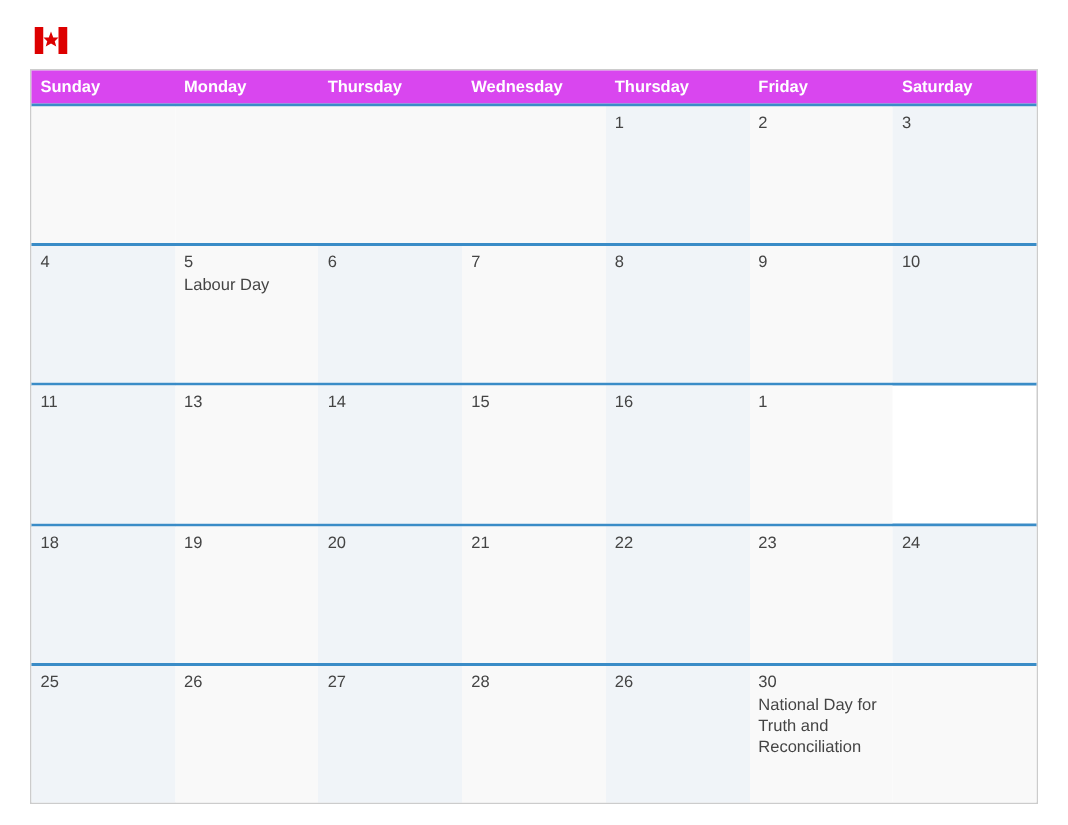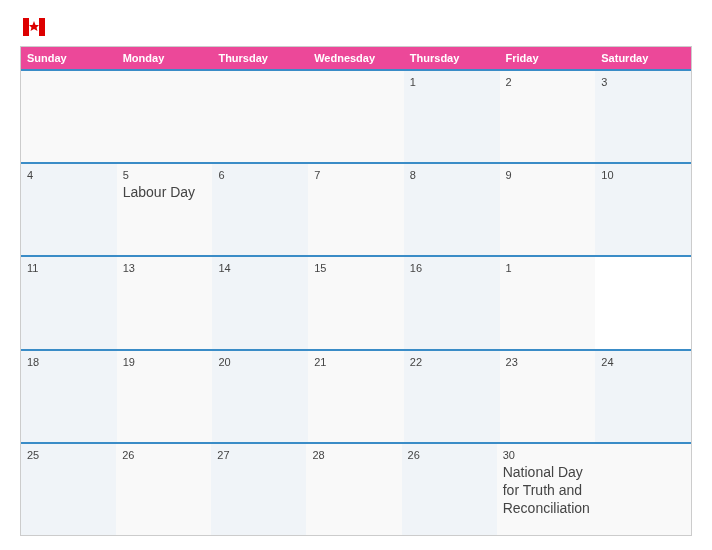--- a/index.html
+++ b/index.html
@@ -60,21 +60,21 @@
     }
     .calendar {
       flex: 1;
       display: flex;
       flex-direction: column;
       border: 1px solid #ccc;
     }
     .day-headers {
       display: grid;
       grid-template-columns: repeat(7, 1fr);
-      background: #ec4899;
+      background: #d946ef;
     }
     .day-header {
       color: #fff;
       font-size: 11px;
       font-weight: bold;
       padding: 5px 6px;
       text-align: left;
     }
     .weeks {
       flex: 1;
@@ -100,21 +100,21 @@
     .day-cell.empty {
       background: #f9f9f9;
     }
     .day-num {
       font-size: 11px;
       color: #444;
       display: block;
       font-weight: 500;
     }
     .holiday-label {
-      font-size: 14px;
+      font-size: 11px;
       color: #444;
       margin-top: 2px;
       line-height: 1.3;
     }
   </style>
 </head>
 <body>
 
 <div class="page">
   <div class="header">

